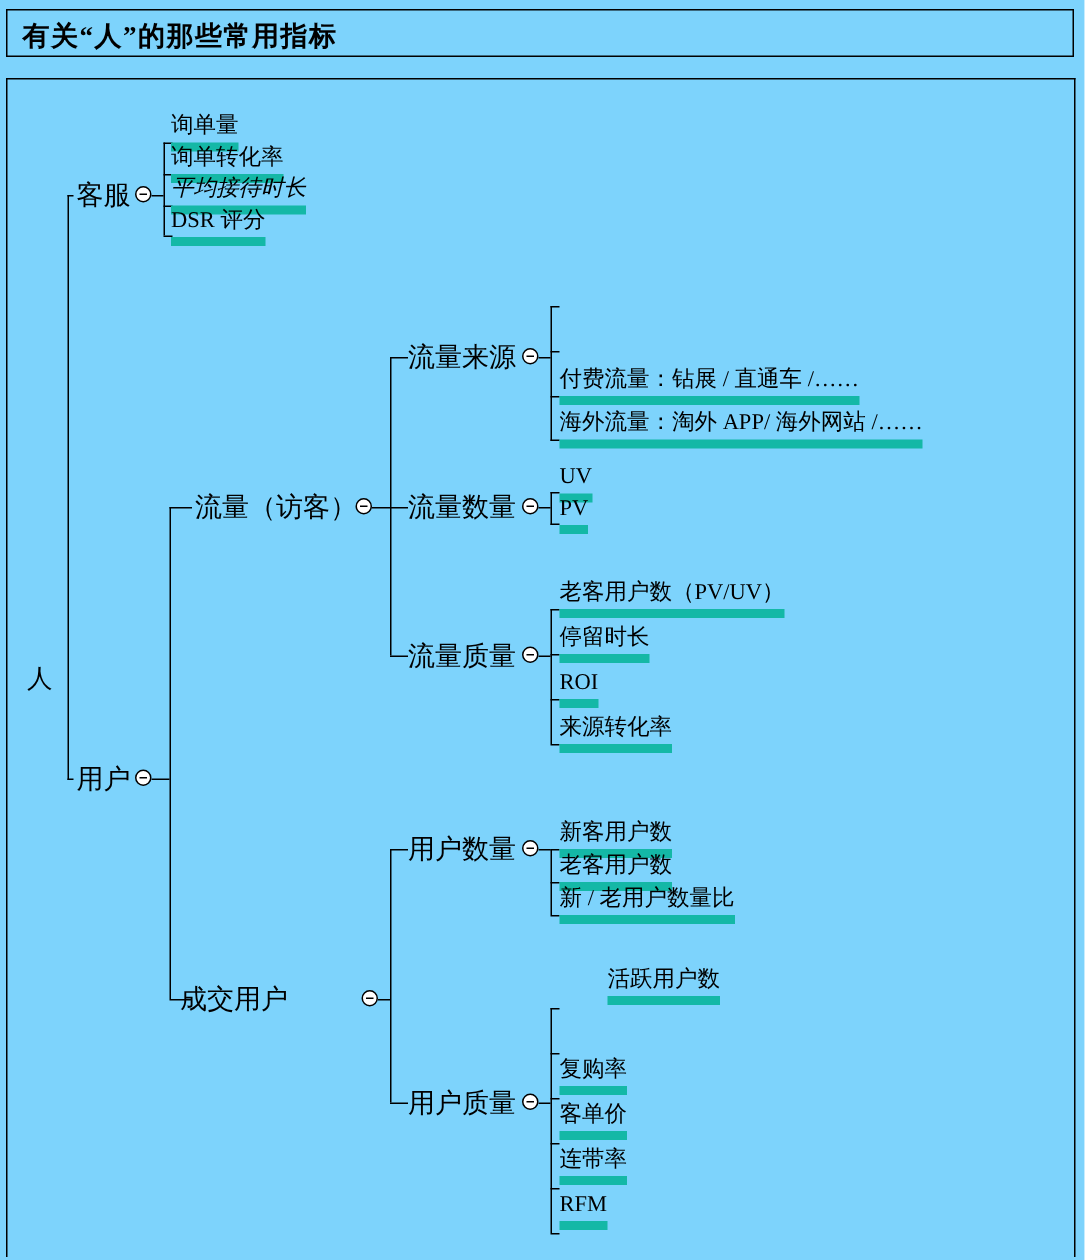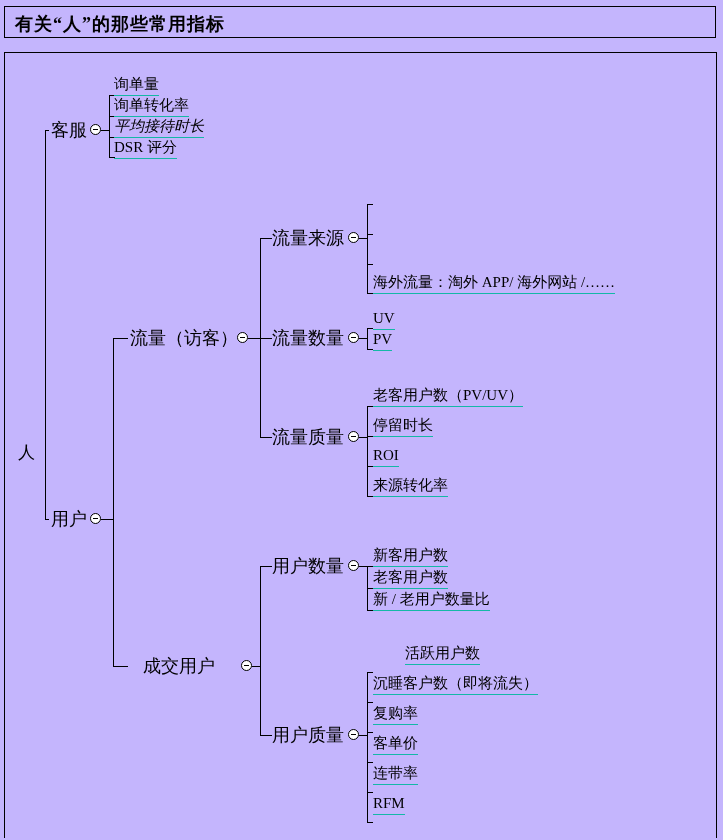--- a/index.html
+++ b/index.html
@@ -9,21 +9,21 @@
   }
   body {
     font-family: "Liberation Serif", "DejaVu Serif", serif;
     color: #000000;
   }
   #page {
     position: relative;
     width: 723px;
     height: 840px;
     overflow: hidden;
-    background: #c4b5fd;
+    background: #7dd3fc;
   }
   
   #title-bar {
     position: absolute;
     left: 4px;
     top: 6px;
     width: 712px;
     height: 32px;
     border: 1px solid #000;
     box-sizing: border-box;
@@ -68,21 +68,21 @@
     font-size: 18px;
     line-height: 18px;
     white-space: nowrap;
   }
   .leaf {
     position: absolute;
     font-size: 15px;
     line-height: 17px;
     white-space: nowrap;
     padding-bottom: 2px;
-    border-bottom: 1px solid #14b8a6;
+    border-bottom: 6px solid #14b8a6;
   }
   
   .h-line {
     position: absolute;
     height: 1px;
     background: #000;
   }
   .v-line {
     position: absolute;
     width: 1px;
@@ -160,20 +160,21 @@
 
   <div class="node" style="left:272px; top:229px;">流量来源</div>
   <div class="toggle" style="left:348px; top:232px;"></div>
   <div class="h-line" style="left:359px; top:238px; width:8px;"></div>
   <div class="v-line" style="left:367px; top:204px; height:90px;"></div>
   <div class="h-line" style="left:367px; top:204px; width:6px;"></div>
   <div class="h-line" style="left:367px; top:234px; width:6px;"></div>
   <div class="h-line" style="left:367px; top:264px; width:6px;"></div>
   <div class="h-line" style="left:367px; top:293px; width:6px;"></div>
 
+  <div class="leaf" style="left:373px; top:245px;">付费流量：钻展 / 直通车 /……</div>
   <div class="leaf" style="left:373px; top:274px;">海外流量：淘外 APP/ 海外网站 /……</div>
 
   <div class="node" style="left:272px; top:329px;">流量数量</div>
   <div class="toggle" style="left:348px; top:332px;"></div>
   <div class="h-line" style="left:359px; top:338px; width:8px;"></div>
   <div class="v-line" style="left:367px; top:328px; height:22px;"></div>
   <div class="h-line" style="left:367px; top:328px; width:6px;"></div>
   <div class="h-line" style="left:367px; top:349px; width:6px;"></div>
 
   <div class="leaf" style="left:373px; top:310px;">UV</div>
@@ -186,21 +187,21 @@
   <div class="h-line" style="left:367px; top:406px; width:6px;"></div>
   <div class="h-line" style="left:367px; top:436px; width:6px;"></div>
   <div class="h-line" style="left:367px; top:466px; width:6px;"></div>
   <div class="h-line" style="left:367px; top:496px; width:6px;"></div>
 
   <div class="leaf" style="left:373px; top:387px;">老客用户数（PV/UV）</div>
   <div class="leaf" style="left:373px; top:417px;text-align:right;">停留时长</div>
   <div class="leaf" style="left:373px; top:447px;">ROI</div>
   <div class="leaf" style="left:373px; top:477px;">来源转化率</div>
 
-  <div class="node" style="left:143px; top:657px;font-family:Liberation Serif, serif;">成交用户</div>
+  <div class="node" style="left:120px; top:657px;font-family:Liberation Serif, serif;">成交用户</div>
   <div class="toggle" style="left:241px; top:660px;"></div>
   <div class="h-line" style="left:252px; top:666px; width:8px;"></div>
 
   <div class="v-line" style="left:260px; top:566px; height:169px;"></div>
   <div class="h-line" style="left:260px; top:566px; width:12px;"></div>
   <div class="h-line" style="left:260px; top:735px; width:12px;"></div>
 
   <div class="node" style="left:272px; top:557px;">用户数量</div>
   <div class="toggle" style="left:348px; top:560px;"></div>
   <div class="h-line" style="left:359px; top:566px; width:8px;"></div>
@@ -218,19 +219,18 @@
   <div class="h-line" style="left:359px; top:735px; width:8px;"></div>
   <div class="v-line" style="left:367px; top:672px; height:150px;"></div>
   <div class="h-line" style="left:367px; top:672px; width:6px;"></div>
   <div class="h-line" style="left:367px; top:702px; width:6px;"></div>
   <div class="h-line" style="left:367px; top:732px; width:6px;"></div>
   <div class="h-line" style="left:367px; top:762px; width:6px;"></div>
   <div class="h-line" style="left:367px; top:792px; width:6px;"></div>
   <div class="h-line" style="left:367px; top:822px; width:6px;"></div>
 
   <div class="leaf" style="left:373px; top:645px;margin-left:32px;">活跃用户数</div>
-  <div class="leaf" style="left:373px; top:675px;">沉睡客户数（即将流失）</div>
   <div class="leaf" style="left:373px; top:705px;">复购率</div>
   <div class="leaf" style="left:373px; top:735px;">客单价</div>
   <div class="leaf" style="left:373px; top:765px;">连带率</div>
   <div class="leaf" style="left:373px; top:795px;">RFM</div>
 
 </div>
 
 </body></html>

